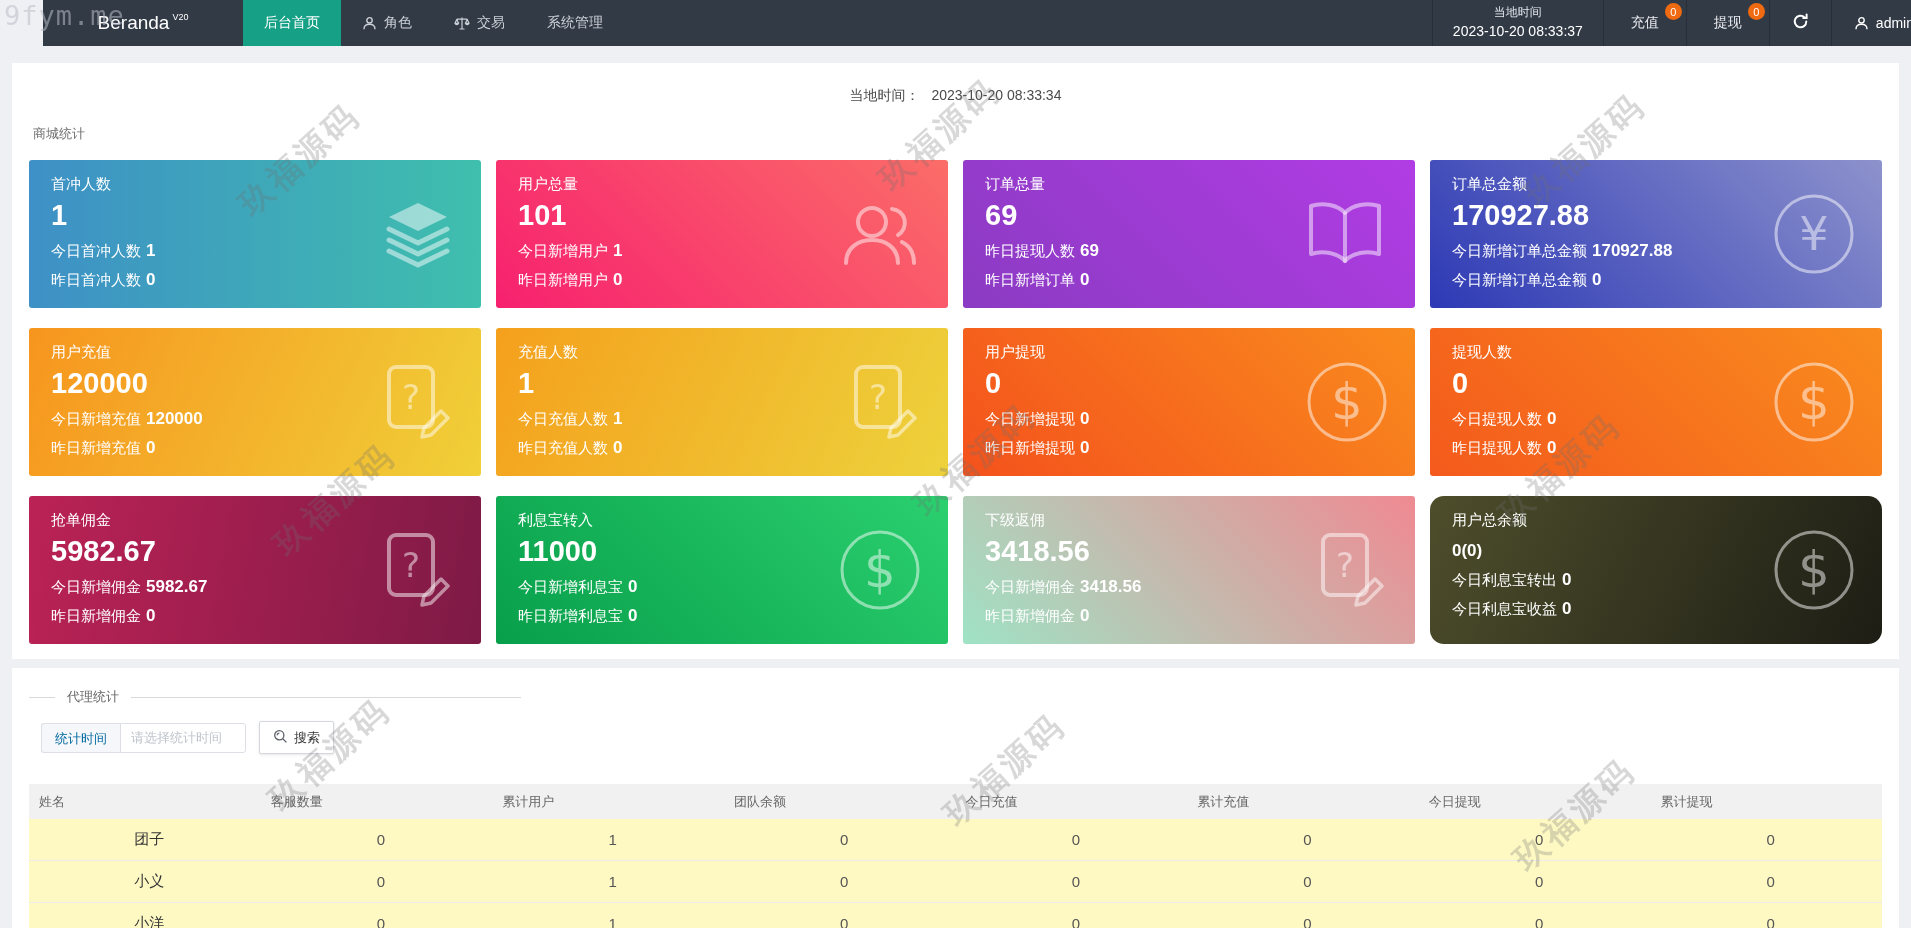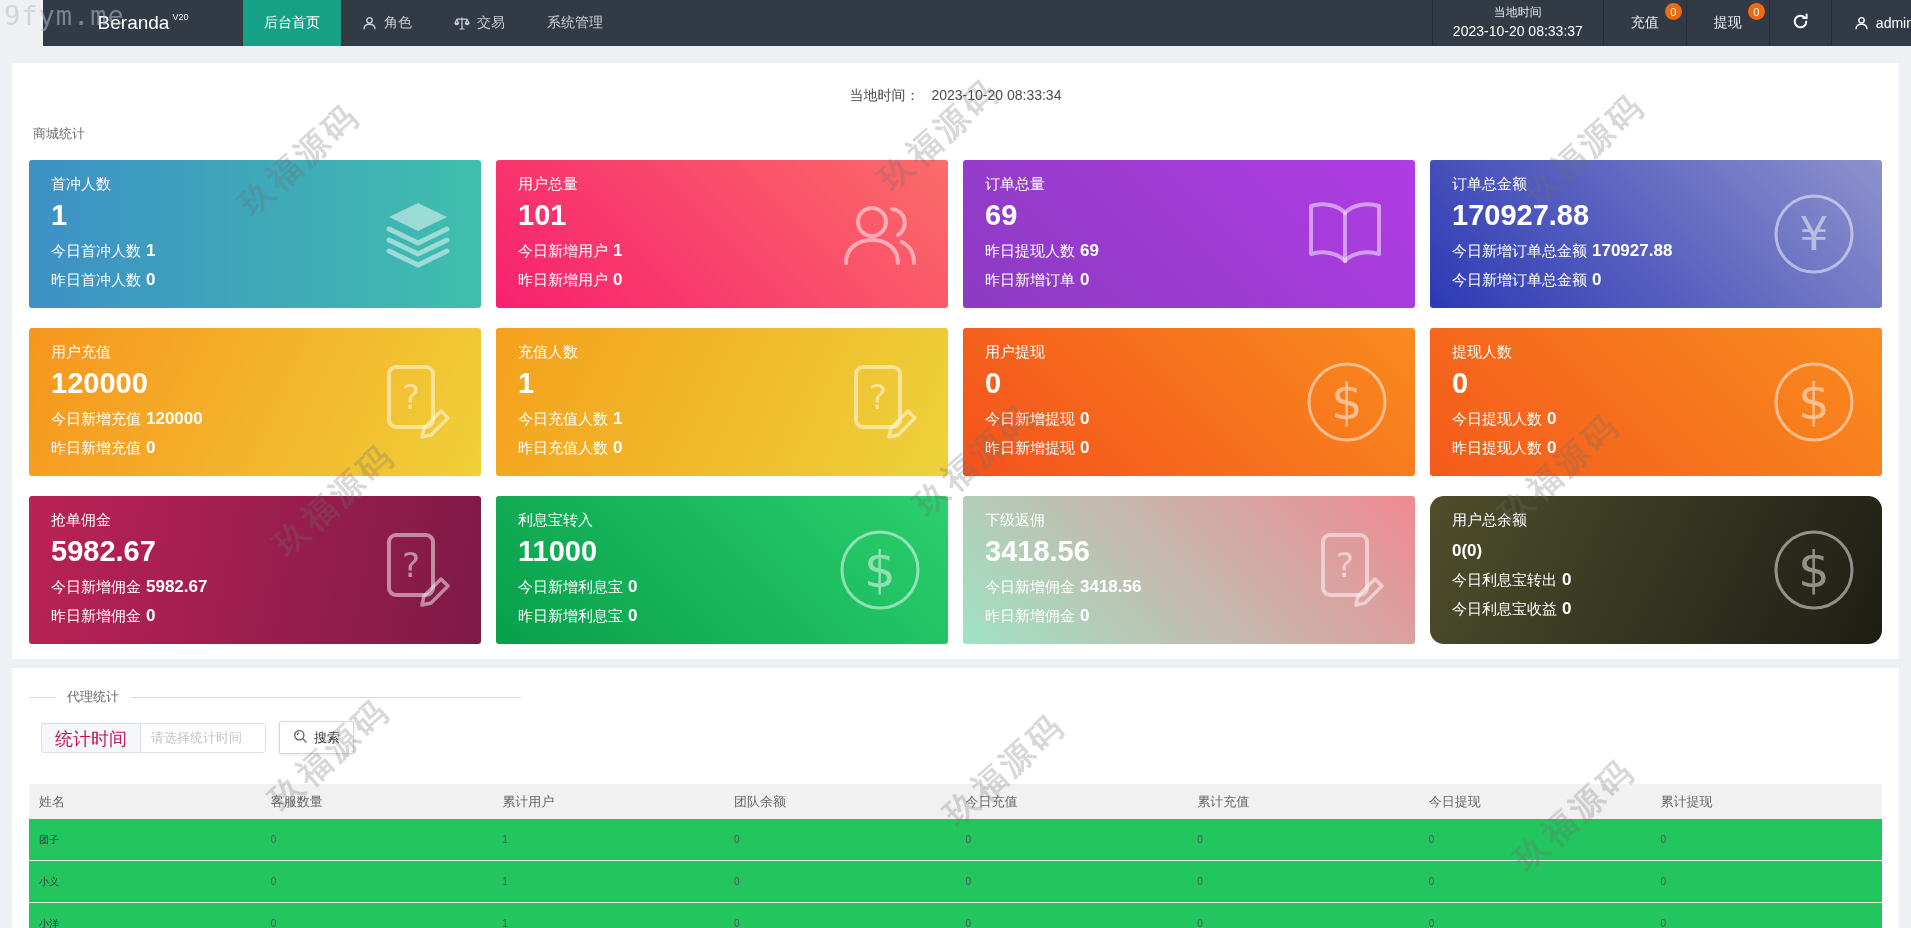--- a/index.html
+++ b/index.html
@@ -51,31 +51,31 @@
   .card-icon{position:absolute;right:26px;top:50%;transform:translateY(-50%);line-height:0;opacity:.9;}
 
   
   .legend{display:flex;align-items:center;width:492px;padding-top:20px;}
   .legend .line{height:1px;background:#d9d9d9;}
   .legend .l{width:26px;}
   .legend .r{flex:1;}
   .legend .t{padding:0 12px;font-size:13px;color:#666;}
   .filter-row{display:flex;align-items:center;margin:15px 0 0 12px;}
   .filter-label{height:30px;line-height:30px;background:#f5f7fa;border:1px solid #dcdfe6;border-right:none;
-                border-radius:3px 0 0 3px;padding:0 13px;font-size:18px;color:#be185d;box-sizing:border-box;}
+                border-radius:3px 0 0 3px;padding:0 13px;font-size:13px;color:#0369a1;box-sizing:border-box;}
   .filter-input{height:30px;width:126px;border:1px solid #dcdfe6;border-radius:0 3px 3px 0;padding:0 10px;
                 font-size:13px;color:#333;outline:none;box-sizing:border-box;font-family:inherit;}
   .filter-input::placeholder{color:#bfc4cc;}
   .search-btn{display:flex;align-items:center;gap:6px;margin-left:13px;height:33px;padding:0 13px;background:#fff;
               border:1px solid #d4d7dc;border-radius:2px;font-size:13px;color:#333;cursor:pointer;
               box-shadow:0 1px 3px rgba(0,0,0,.10);font-family:inherit;}
   .table-wrap{margin-top:30px;}
   table{width:100%;border-collapse:collapse;table-layout:fixed;}
   th{background:#f1f1f1;height:33px;font-weight:normal;font-size:13px;color:#666;text-align:left;padding-left:10px;}
-  td{height:39px;font-size:10px;color:#555;padding-left:10px;border-bottom:1px solid #ececec;background:#22c55e;}
+  td{height:39px;font-size:15px;color:#555;padding-left:10px;border-bottom:1px solid #ececec;background:#fef9c3;text-align:center;}
   td.name{color:#333;}
 </style>
 </head>
 <body>
 
 <div class="page">
 
   <div class="navbar">
     <div class="brand">
       <span>Beranda</span>

